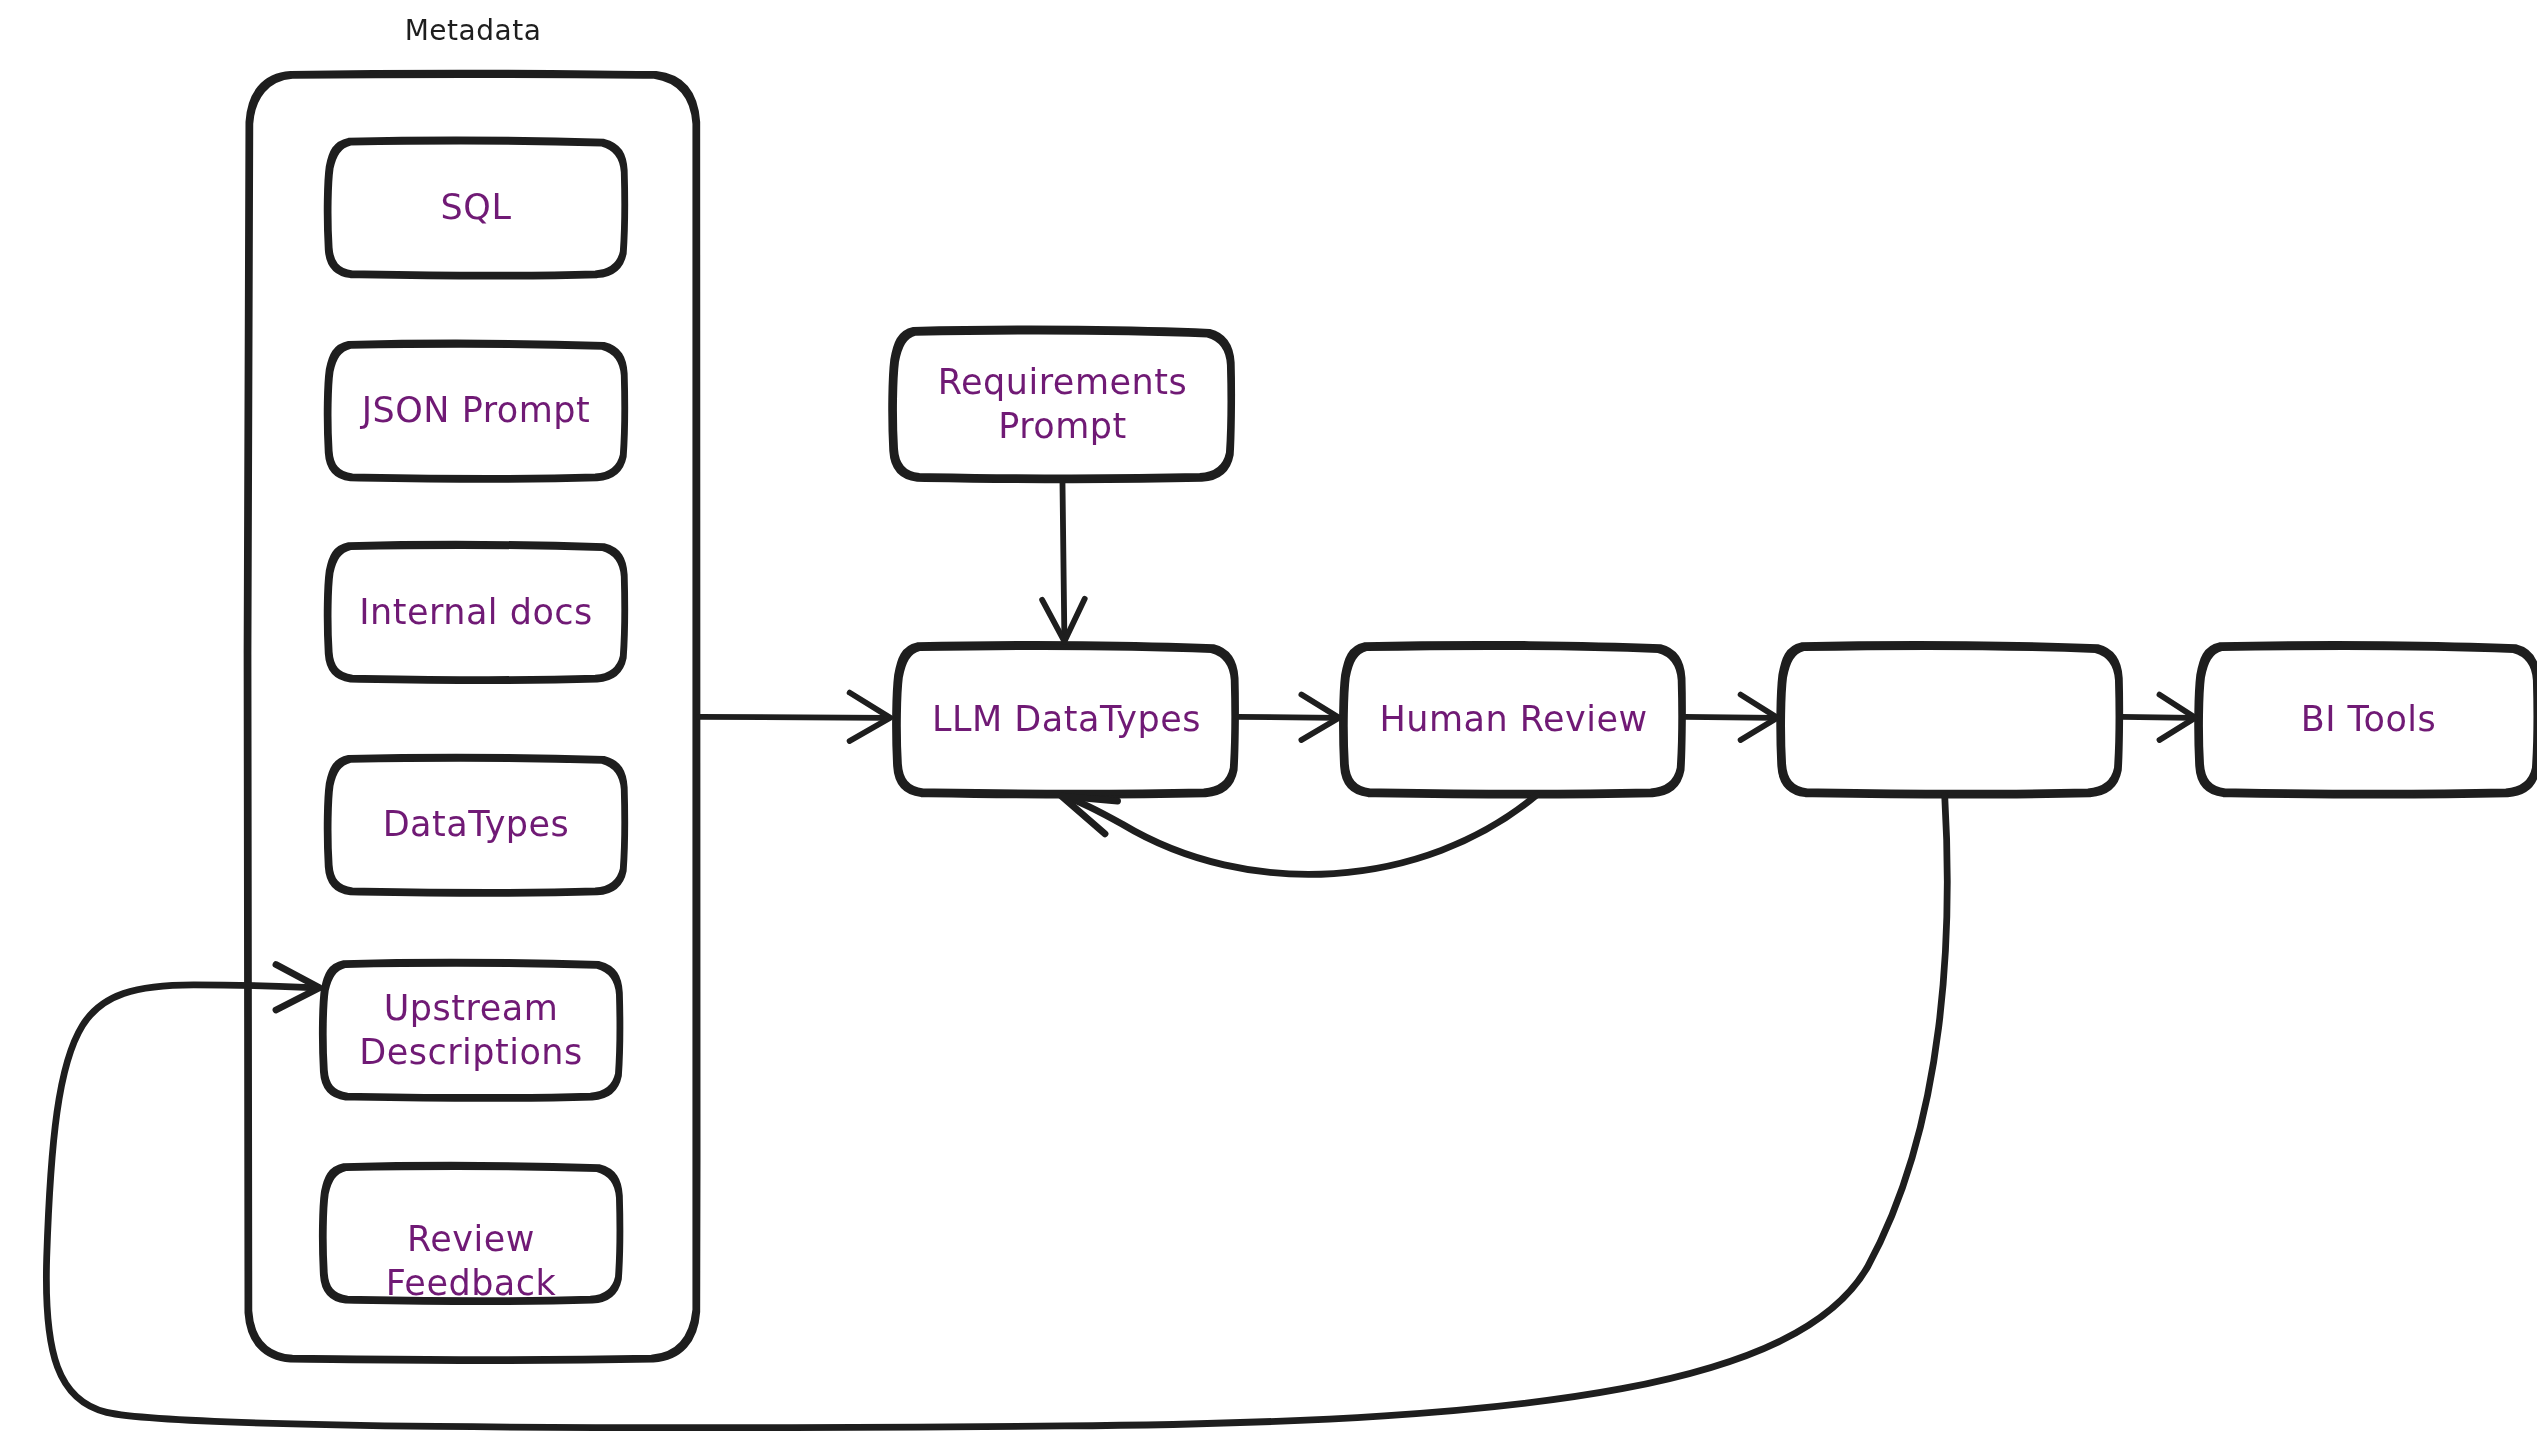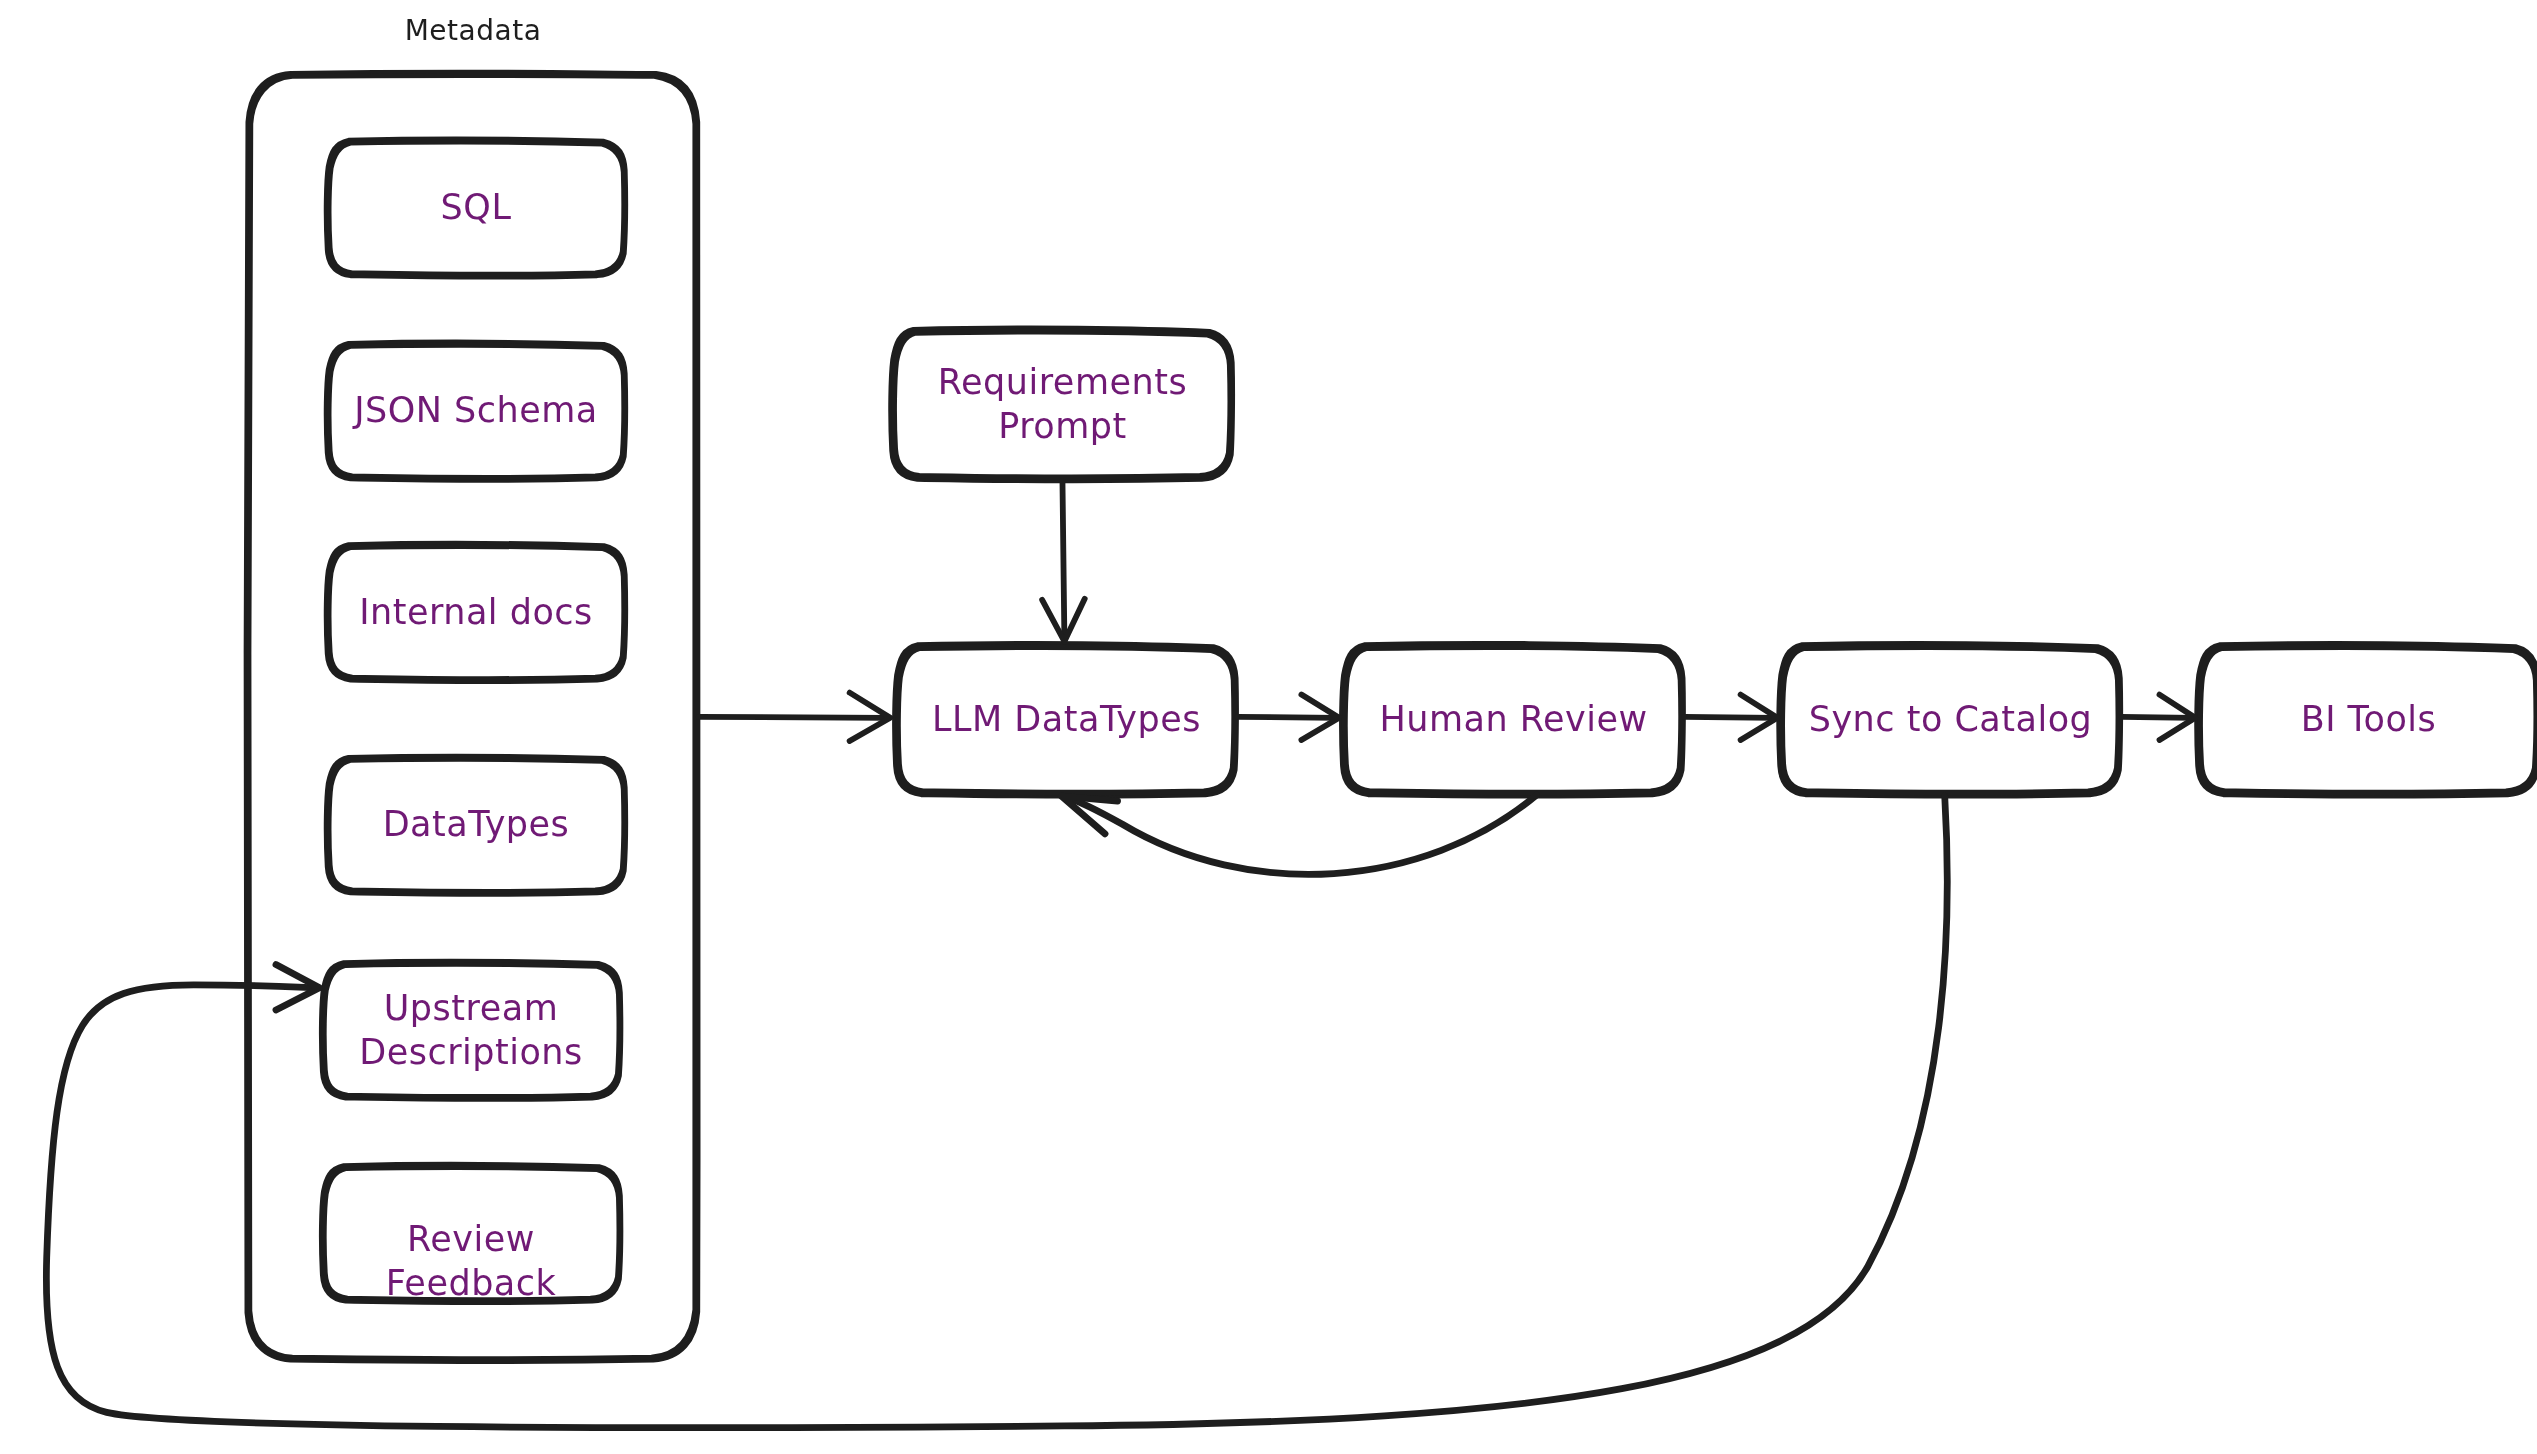--- a/index.html
+++ b/index.html
@@ -221,37 +221,36 @@
         <path d="M285 997 L 330 1021 L 285 1044"></path>
       </g>
 
     </g>
   </svg>
 
   <div class="group-title" style="left:247px; top:13.5px; width:452px;">Metadata</div>
 
   <div class="node-label" style="left:327px; top:140px; width:298px; height:136px;">SQL</div>
 
-  <div class="node-label" style="left:327px; top:343px; width:298px; height:136px;">JSON Schema</div>
+  <div class="node-label" style="left:327px; top:343px; width:298px; height:136px;">JSON Prompt</div>
 
   <div class="node-label" style="left:327px; top:545px; width:298px; height:136px;">Internal docs</div>
 
   <div class="node-label" style="left:322px; top:963px; width:298px; height:136px;">Upstream
 Descriptions</div>
 
   <div class="node-label" style="left:327px; top:757px; width:298px; height:136px;">DataTypes</div>
 
   <div class="node-label" style="left:322px; top:1194px; width:298px; height:136px;">Review
 Feedback</div>
 
   <div class="node-label" style="left:892px; top:330px; width:341px; height:150px;">Requirements
 Prompt</div>
 
   <div class="node-label" style="left:896px; top:645px; width:341px; height:150px;">LLM DataTypes</div>
 
   <div class="node-label" style="left:1343px; top:645px; width:341px; height:150px;">Human Review</div>
 
-  <div class="node-label" style="left:1780px; top:645px; width:341px; height:150px;">Sync to Catalog</div>
 
   <div class="node-label" style="left:2198px; top:645px; width:341px; height:150px;">BI Tools</div>
 
 </div>
 
 
 </body></html>

